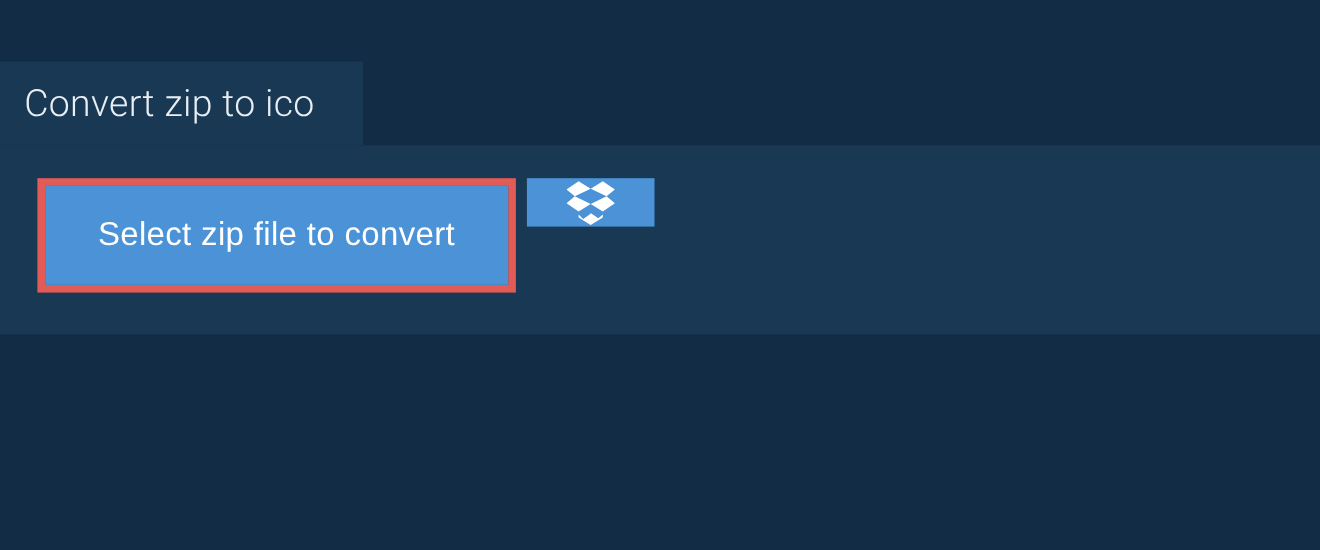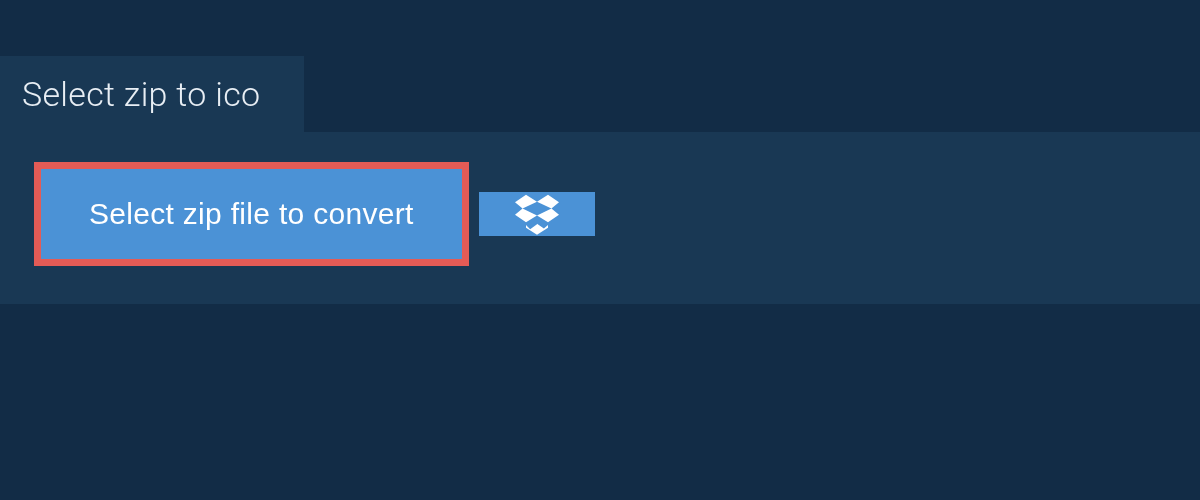--- a/index.html
+++ b/index.html
@@ -29,21 +29,21 @@
       letter-spacing: 0.3px;
     }
     .panel {
       background: #193854;
       width: 100%;
       padding: 30px 34px 38px 34px;
     }
     .button-row {
       display: flex;
       gap: 10px;
-      align-items: center;
+      align-items: flex-start;
     }
     .select-button-wrap {
       border: 7px solid #e35b56;
       display: inline-flex;
     }
     .select-button {
       background: #4b92d6;
       color: #ffffff;
       border: none;
       font-size: 30px;
@@ -70,21 +70,21 @@
       height: 44px;
       fill: #ffffff;
     }
   </style>
 </head>
 <body>
 
 
 
 <div class="tab-header">
-  <span class="tab-title">Select zip to ico</span>
+  <span class="tab-title">Convert zip to ico</span>
 </div>
 
 <div class="panel">
   <div class="button-row">
     <div class="select-button-wrap">
       <button class="select-button">
         <span>Select zip file to convert</span>
       </button>
     </div>
     <button class="dropbox-button">

